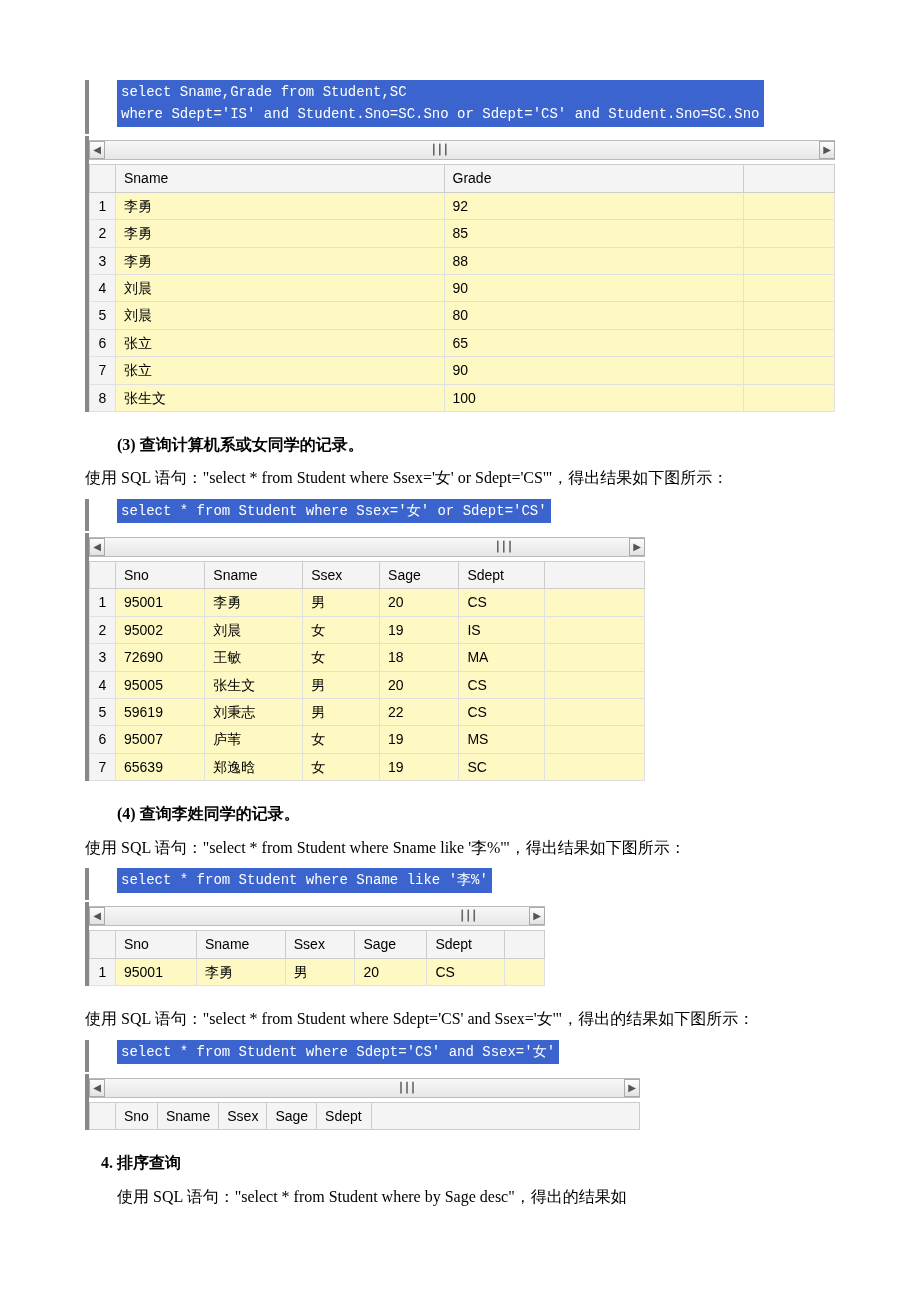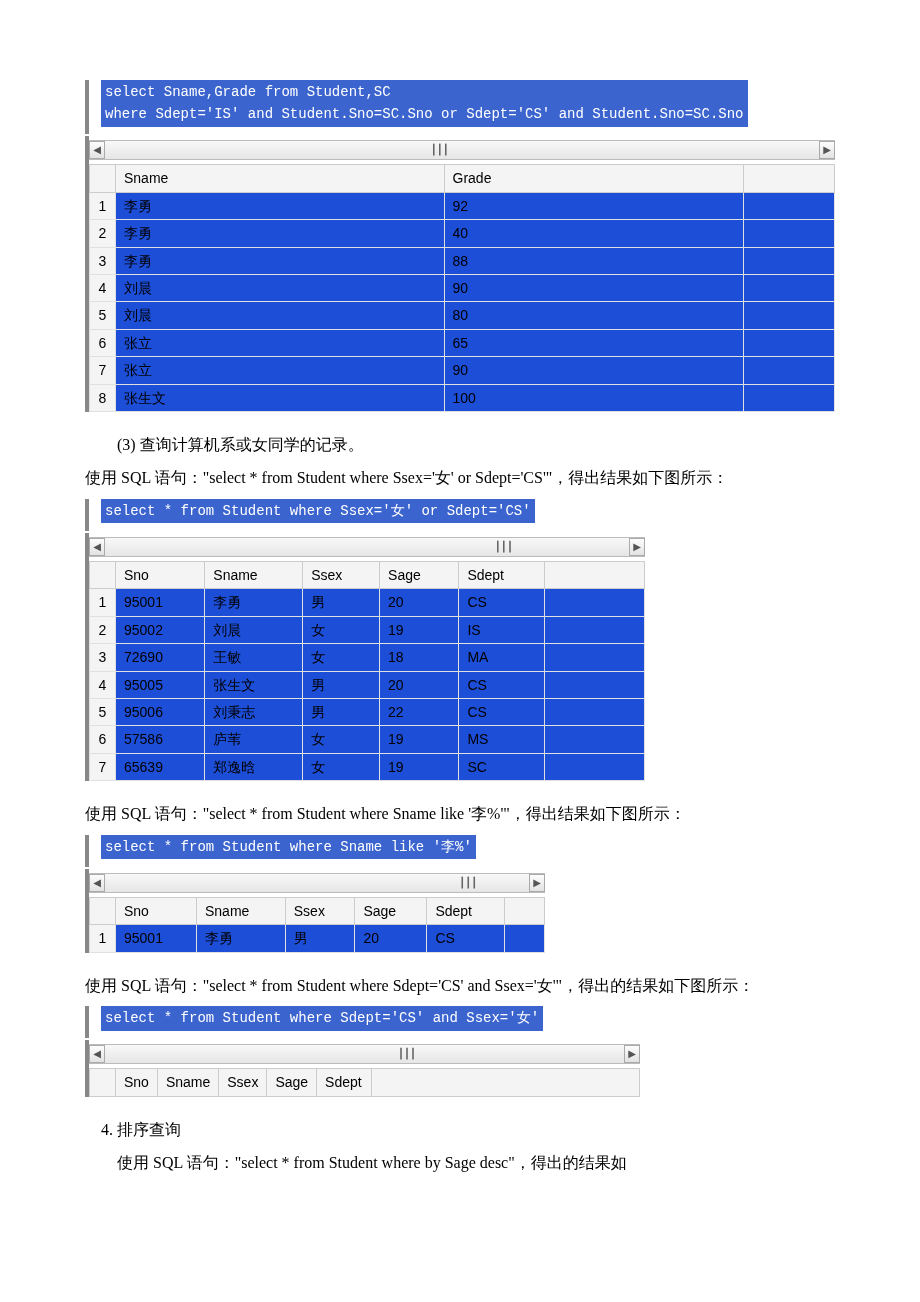--- a/index.html
+++ b/index.html
@@ -11,20 +11,21 @@
     color: #000;
     font-size: 16px;
     line-height: 1.6;
     width: 920px;
   }
   .sql-block {
     background: #fff;
     border-left: 4px solid #888;
     margin-bottom: 2px;
     position: relative;
+    padding-left: 16px;
   }
   .sql-bar {
     background: #3b64ce;
     color: #fff;
     font-family: "Courier New", monospace;
     font-size: 14px;
     padding: 1px 4px;
     white-space: pre;
     overflow: hidden;
     margin-left: 12px;
@@ -71,21 +72,21 @@
     vertical-align: top;
   }
   .result-block.full { width: 100%; }
   .result-block.w560 { width: 560px; }
   .result-block.w460 { width: 460px; }
   .result-block.w555 { width: 555px; }
   table.result {
     border-collapse: collapse;
     font-family: Arial, "SimSun", sans-serif;
     font-size: 14px;
-    background: #1d4ed8;
+    background: #fef9c3;
     width: 100%;
   }
   table.result th {
     background: #f4f4f4;
     border: 1px solid #ccc;
     padding: 2px 8px;
     text-align: left;
     font-weight: normal;
   }
   table.result td {
@@ -100,21 +101,21 @@
     width: 26px;
   }
   .empty-right {
     border: 1px solid #ccc;
   }
   .para {
     margin: 8px 0;
   }
   .indent { text-indent: 2em; }
   .indent-more { padding-left: 2em; }
-  .bold { font-weight: normal; }
+  .bold { font-weight: bold; }
   section { margin-bottom: 20px; }
 </style>
 </head>
 <body>
 
 <section>
   <div class="sql-block">
     <span class="sql-bar">select Sname,Grade from Student,SC
 where Sdept='IS' and Student.Sno=SC.Sno or Sdept='CS' and Student.Sno=SC.Sno</span>
   </div>
@@ -134,21 +135,21 @@
       </tr>
       <tr>
             <td>1</td>
             <td>李勇</td>
             <td>92</td>
             <td></td>
           </tr>
       <tr>
             <td>2</td>
             <td>李勇</td>
-            <td>40</td>
+            <td>85</td>
             <td></td>
           </tr>
       <tr>
             <td>3</td>
             <td>李勇</td>
             <td>88</td>
             <td></td>
           </tr>
       <tr>
             <td>4</td>
@@ -241,30 +242,30 @@
             <td>4</td>
             <td>95005</td>
             <td>张生文</td>
             <td>男</td>
             <td>20</td>
             <td>CS</td>
             <td></td>
           </tr>
       <tr>
             <td>5</td>
-            <td>95006</td>
+            <td>59619</td>
             <td>刘秉志</td>
             <td>男</td>
             <td>22</td>
             <td>CS</td>
             <td></td>
           </tr>
       <tr>
             <td>6</td>
-            <td>57586</td>
+            <td>95007</td>
             <td>庐苇</td>
             <td>女</td>
             <td>19</td>
             <td>MS</td>
             <td></td>
           </tr>
       <tr>
             <td>7</td>
             <td>65639</td>
             <td>郑逸晗</td>
@@ -272,20 +273,21 @@
             <td>19</td>
             <td>SC</td>
             <td></td>
           </tr>
     </tbody>
       </table>
   </div>
 </section>
 
 <section>
+  <div class="para indent bold">(4) 查询李姓同学的记录。</div>
   <div class="para">
     <span>使用 SQL 语句："</span><span>select * from Student where Sname like '李%'</span><span>"，得出结果如下图所示：</span>
   </div>
   <div class="sql-block">
     <span class="sql-bar">select * from Student where Sname like '李%'</span>
   </div>
   <div class="result-block w460">
     <div class="scroll-row">
       <div class="arrow-left">◀</div>
       <div class="thumb" style="left:80%;">┃┃┃</div>

